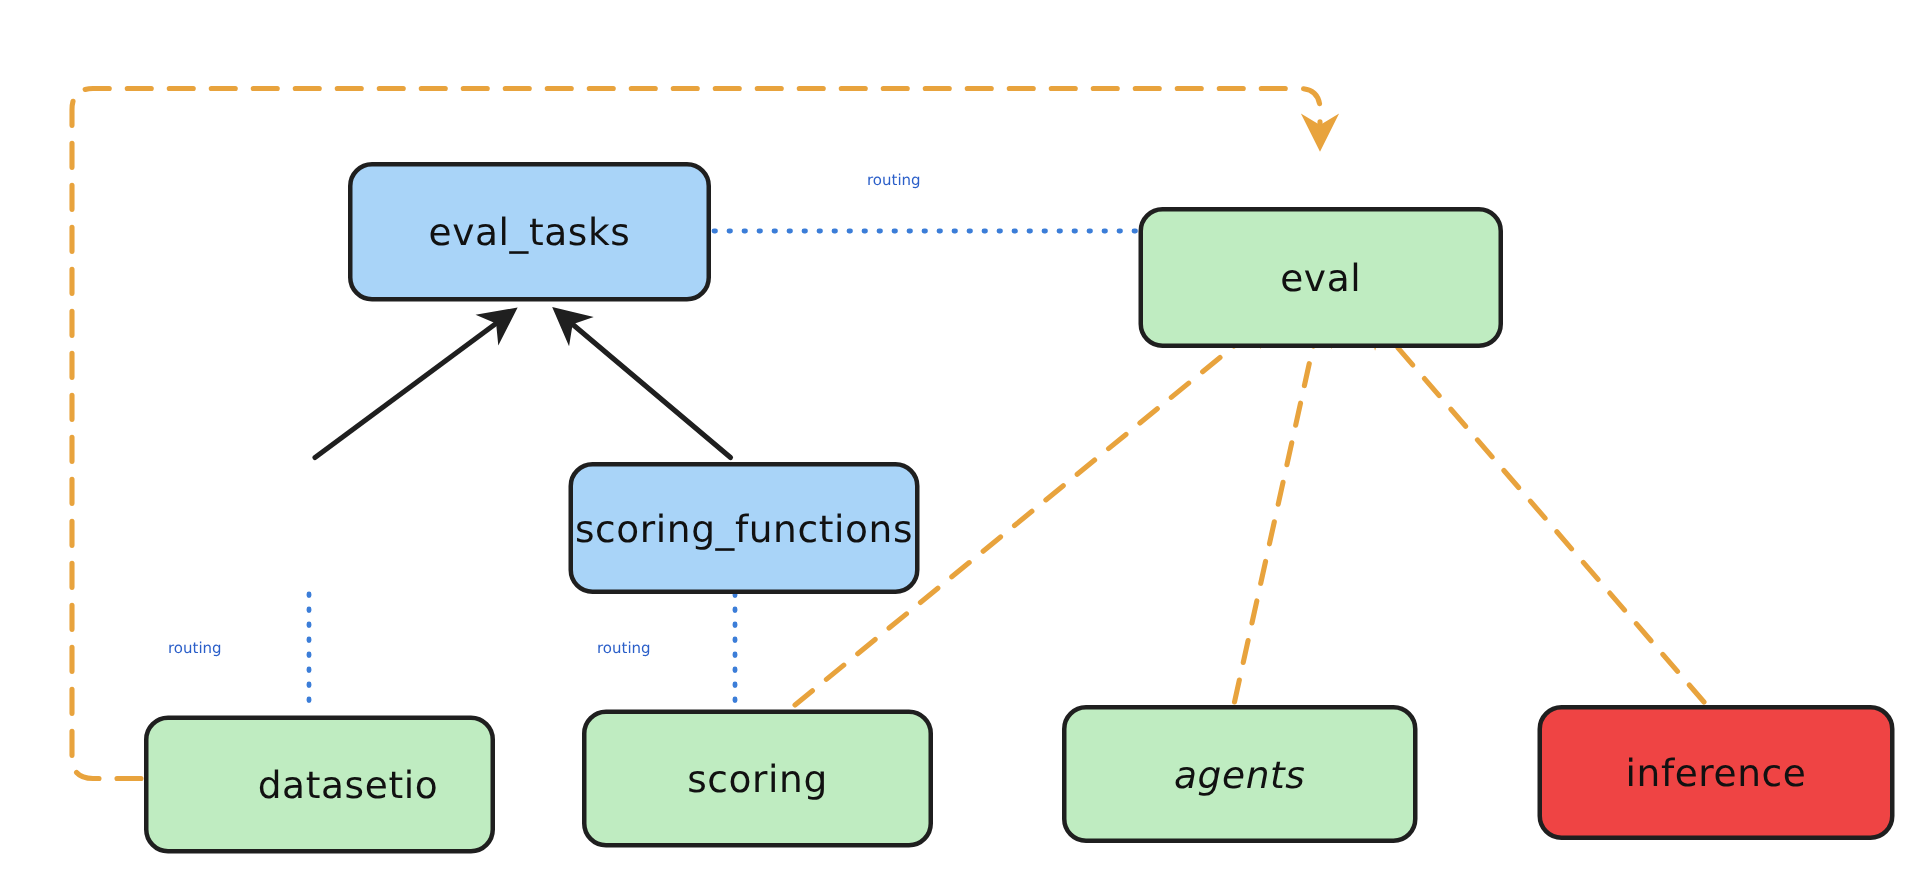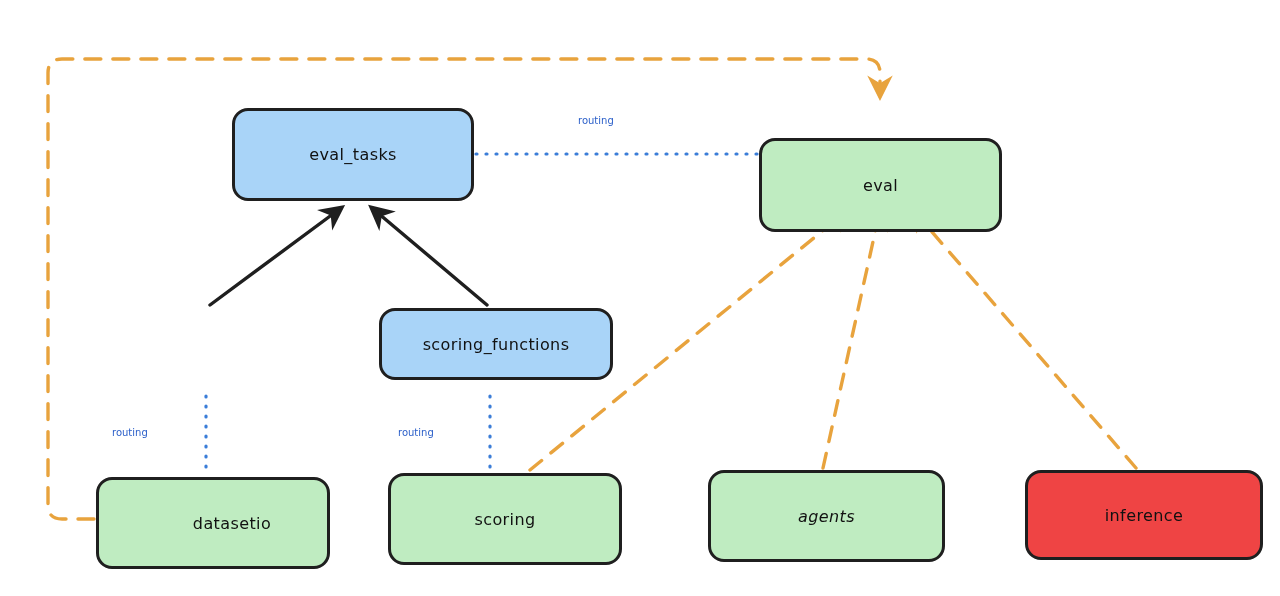--- a/index.html
+++ b/index.html
@@ -29,21 +29,21 @@
     box-sizing: border-box;
     border: 3px solid #1f1f1f;
     border-radius: 16px;
     display: flex;
     align-items: center;
     justify-content: center;
     z-index: 5;
   }
   .node .node-label {
     font-family: "DejaVu Sans", sans-serif;
-    font-size: 16px;
+    font-size: 25px;
     color: #111111;
     letter-spacing: 0.4px;
     white-space: nowrap;
   }
   .edge-label {
     position: absolute;
     font-family: "DejaVu Sans", sans-serif;
     font-size: 10px;
     color: #2b5fc9;
     white-space: nowrap;
@@ -86,21 +86,21 @@
 
   <div class="node" style="left:232px; top:108px; width:242px; height:93px; background:#a9d4f8;">
     <span class="node-label">eval_tasks</span>
   </div>
 
   <div class="node" style="left:759px; top:106px; width:243px; height:94px; background:#bfecc1;margin-top:32px;">
     <span class="node-label">eval</span>
   </div>
 
 
-  <div class="node" style="left:379px; top:308px; width:234px; height:72px; background:#a9d4f8;">
+  <div class="node" style="left:379px; top:308px; width:234px; height:88px; background:#a9d4f8;">
     <span class="node-label">scoring_functions</span>
   </div>
 
   <div class="node" style="left:96px; top:477px; width:234px; height:92px; background:#bfecc1;padding-left:38px;">
     <span class="node-label">datasetio</span>
   </div>
 
   <div class="node" style="left:388px; top:473px; width:234px; height:92px; background:#bfecc1;">
     <span class="node-label">scoring</span>
   </div>

